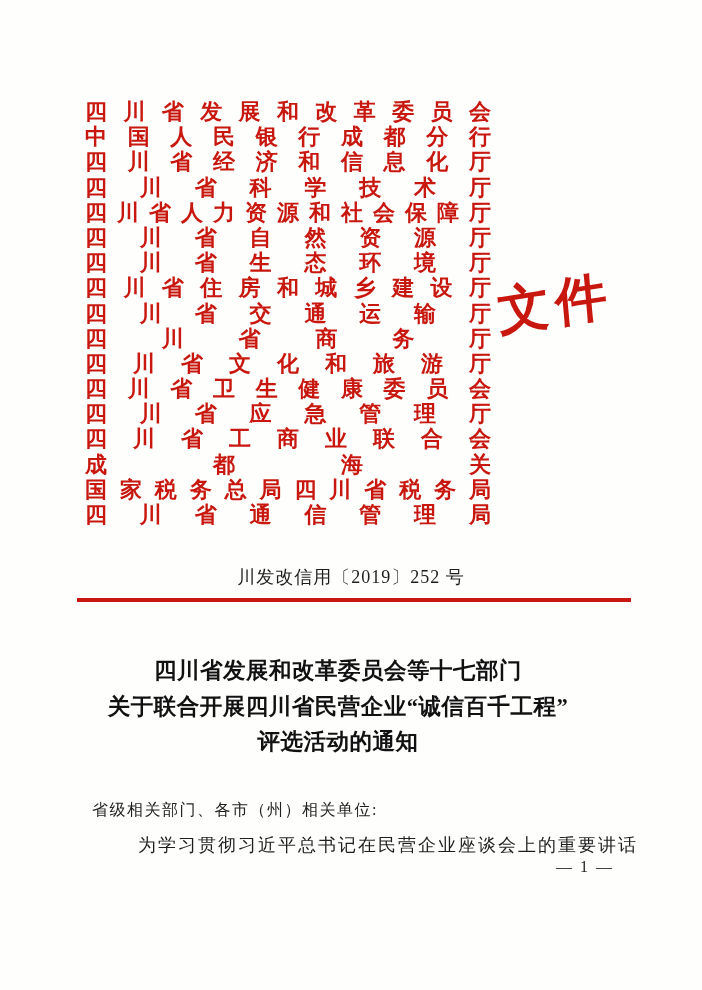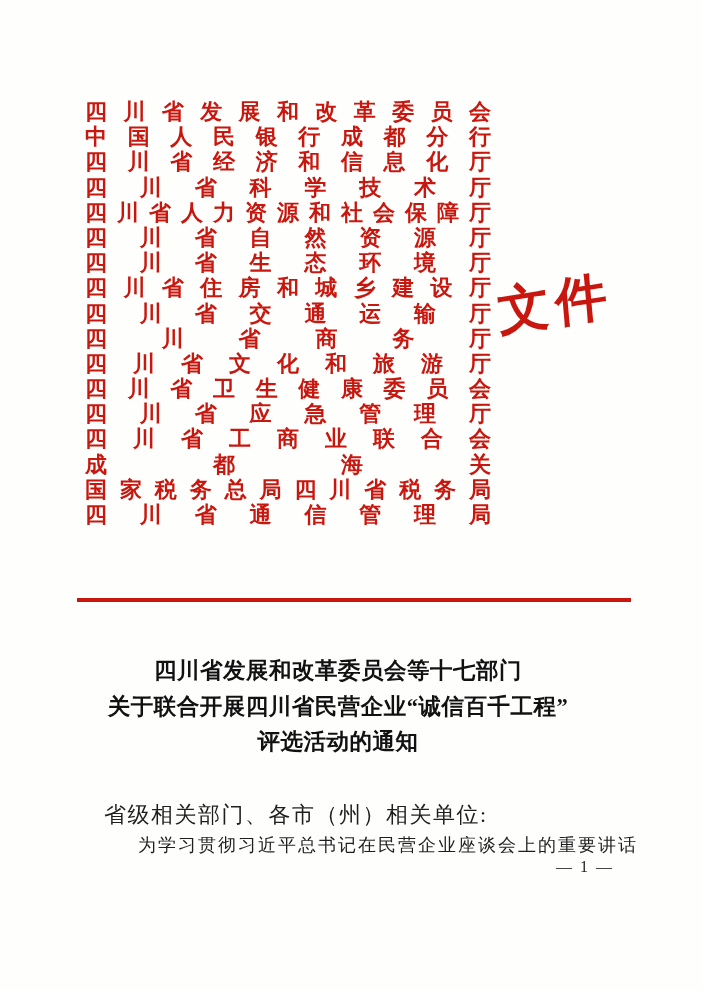--- a/index.html
+++ b/index.html
@@ -47,22 +47,22 @@
   }
   
   .title{
     position:absolute;left:-13px;top:653px;width:702px;
     text-align:center;color:#111;
     font-size:22.5px;font-weight:700;line-height:35.5px;
     letter-spacing:0.5px;
   }
   
   .addressee{
-    position:absolute;left:104px;top:800px;
-    font-size:22px;color:var(--ink);letter-spacing:1.5px;
+    position:absolute;left:92px;top:800px;
+    font-size:16px;color:var(--ink);letter-spacing:1.5px;
     white-space:nowrap;
   }
   .paragraph{
     position:absolute;left:138px;top:833px;
     font-size:18px;color:var(--ink);letter-spacing:2px;
     white-space:nowrap;
   }
   .page-number{
     position:absolute;right:88px;top:858px;
     font-size:16px;color:var(--ink);letter-spacing:2px;
@@ -260,20 +260,21 @@
           <span>通</span>
           <span>信</span>
           <span>管</span>
           <span>理</span>
           <span>局</span>
         </div>
       </div>
     <div class="wenjian">文件</div>
   </div>
 
+  <div class="doc-number">川发改信用〔2019〕252 号</div>
 
   <div class="red-rule"></div>
 
   <div class="title">
     <div>四川省发展和改革委员会等十七部门</div>
     <div>关于联合开展四川省民营企业“诚信百千工程”</div>
     <div>评选活动的通知</div>
   </div>
 
   <div class="addressee">省级相关部门、各市（州）相关单位:</div>

